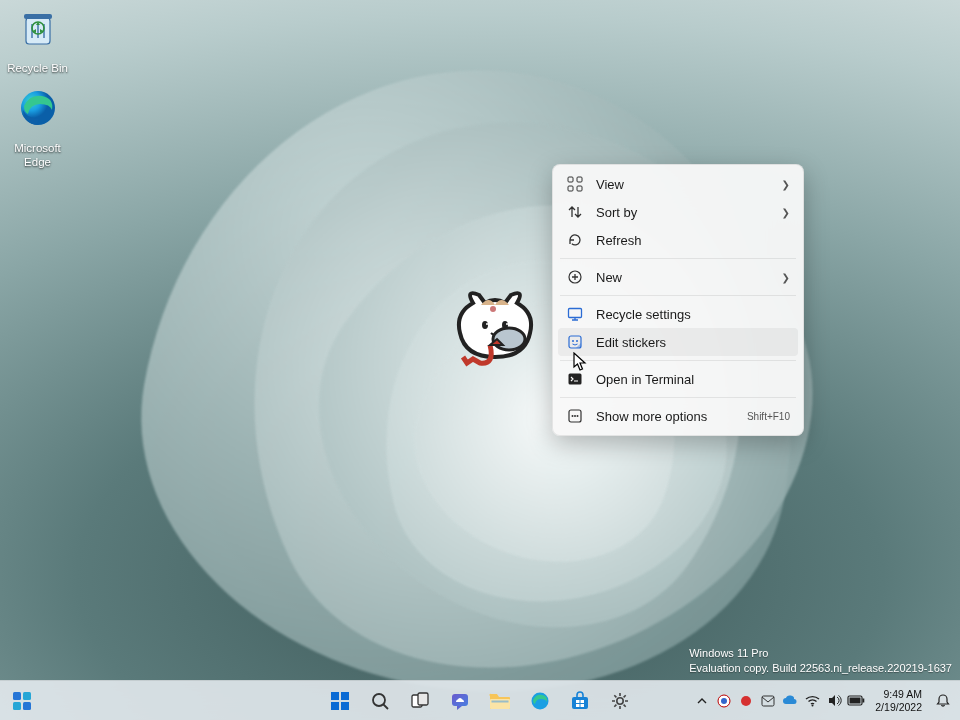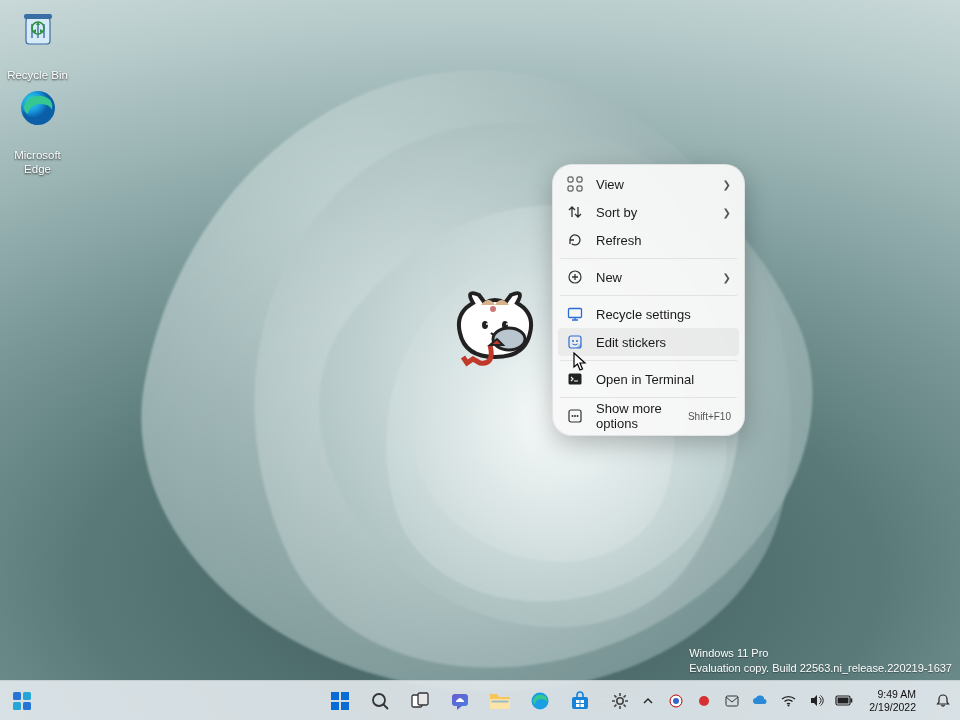--- a/index.html
+++ b/index.html
@@ -12,30 +12,30 @@
   .petal { position: absolute; border-radius: 50% 50% 50% 50% / 60% 60% 40% 40%; filter: blur(1px); }
   .p1 { width: 650px; height: 620px; left: 150px; top: 70px;  background: radial-gradient(circle at 30% 30%, #cfdede, #6f8d8d); transform: rotate(10deg); opacity: .85; }
   .p2 { width: 560px; height: 540px; left: 240px; top: 120px; background: radial-gradient(circle at 40% 40%, #dde8e8, #839e9e); transform: rotate(-25deg); opacity: .85; }
   .p3 { width: 420px; height: 420px; left: 330px; top: 200px; background: radial-gradient(circle at 45% 40%, #e8f0f0, #9cb4b4); transform: rotate(35deg); opacity: .9; }
   .p4 { width: 340px; height: 340px; left: 380px; top: 260px; background: radial-gradient(circle at 50% 40%, #f0f6f6, #b2c6c6); transform: rotate(-15deg); opacity: .9; }
   .p5 { width: 260px; height: 260px; left: 420px; top: 300px; background: radial-gradient(circle at 50% 45%, #f8fbfb, #c4d4d4); transform: rotate(20deg); opacity: .92; }
 
   
   .desktop-icon { position: absolute; width: 75px; text-align: center; cursor: pointer; }
   .desktop-icon .ico { width: 44px; height: 44px; margin: 0 auto; }
-  .desktop-icon .lbl { color: #fff; font-size: 11.5px; text-shadow: 0 1px 2px rgba(0,0,0,.8); margin-top: 18px; line-height: 1.25; }
+  .desktop-icon .lbl { color: #fff; font-size: 11.5px; text-shadow: 0 1px 2px rgba(0,0,0,.8); margin-top: 11px; line-height: 1.25; }
 
   
   .sticker { position: absolute; left: 445px; top: 285px; width: 100px; height: 90px; }
 
   
   .ctxmenu {
-    position: absolute; left: 552px; top: 164px; width: 193px;
+    position: absolute; left: 552px; top: 164px; width: 252px;
     background: rgba(248,248,248,.95); backdrop-filter: blur(20px);
-    border: 1px solid rgba(0,0,0,.08); border-radius: 20px;
+    border: 1px solid rgba(0,0,0,.08); border-radius: 8px;
     box-shadow: 0 8px 24px rgba(0,0,0,.25);
     padding: 5px; font-size: 13px; color: #1a1a1a;
   }
   .mi { display: flex; align-items: center; height: 28px; padding: 0 8px; border-radius: 4px; cursor: default; }
   .mi:hover, .mi.hover { background: rgba(0,0,0,.05); }
   .mi .mi-ico { width: 18px; height: 18px; margin-right: 12px; display: flex; align-items: center; justify-content: center; }
   .mi .mi-lbl { flex: 1; }
   .mi .mi-sub { color: #555; font-size: 10px; }
   .mi .mi-arrow { color: #555; font-size: 10px; }
   .msep { height: 1px; background: rgba(0,0,0,.08); margin: 4px 2px; }
@@ -46,21 +46,21 @@
   
   .taskbar {
     position: absolute; left: 0; bottom: 0; width: 960px; height: 40px;
     background: rgba(235,240,245,.85); backdrop-filter: blur(20px);
     border-top: 1px solid rgba(0,0,0,.08);
     display: flex; align-items: center;
   }
   .tb-widgets { margin-left: 6px; width: 32px; height: 32px; display:flex; align-items:center; justify-content:center; border-radius:4px; cursor:pointer; }
   .tb-center { position: absolute; left: 50%; transform: translateX(-50%); display: flex; gap: 6px; }
   .tb-btn { width: 34px; height: 34px; display: flex; align-items: center; justify-content: center; border-radius: 4px; cursor: pointer; }
-  .systray { position: absolute; right: 6px; display: flex; align-items: center; gap: 10px; }
+  .systray { position: absolute; right: 6px; display: flex; align-items: center; gap: 4px; }
   .tray-ico { width: 18px; height: 18px; display: flex; align-items: center; justify-content: center; font-size: 13px; color: #222; cursor: pointer; }
   .clock { font-size: 10.5px; color: #111; text-align: right; line-height: 1.15; padding: 0 6px; cursor: pointer; }
   .notif { width:22px; height:22px; display:flex; align-items:center; justify-content:center; cursor:pointer; }
 
   
   .cursor { position: absolute; left: 573px; top: 352px; pointer-events: none; }
 
   svg { display: block; }
 </style>
 </head>

